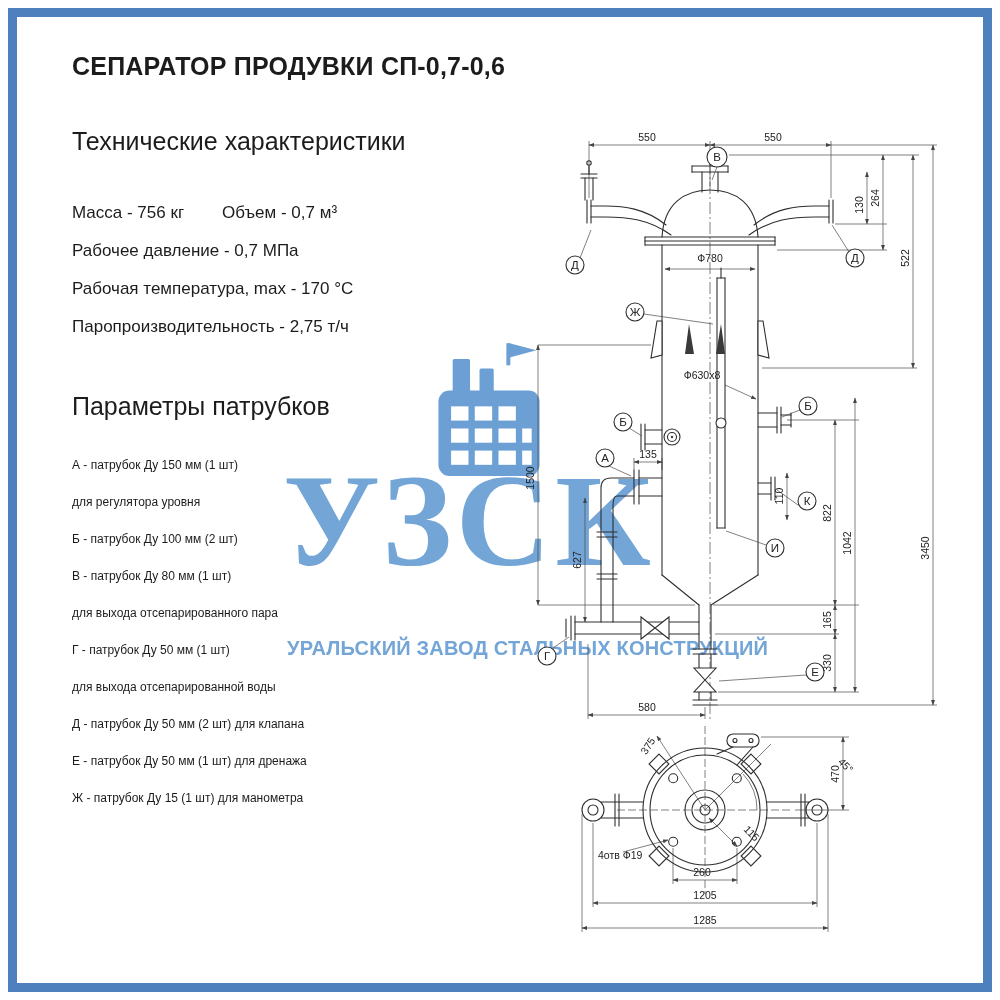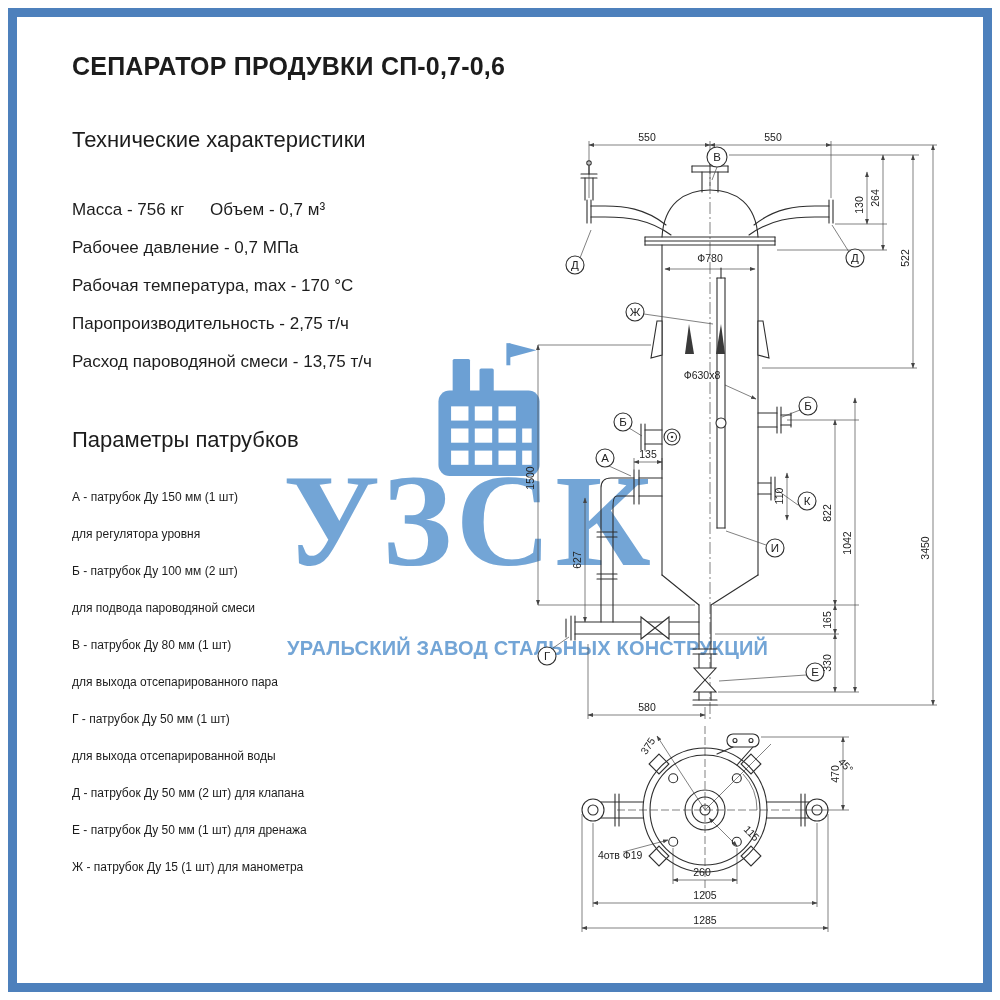--- a/index.html
+++ b/index.html
@@ -2,23 +2,23 @@
 <html><head>
 <meta charset="utf-8">
 <style>
   * { margin:0; padding:0; box-sizing:border-box; }
   html,body { width:1000px; height:1000px; background:#ffffff; font-family:"Liberation Sans",sans-serif; }
   .page { position:relative; width:1000px; height:1000px; background:#fff; overflow:hidden; }
   .frame { position:absolute; left:8px; top:8px; right:8px; bottom:8px; border:9px solid #4d80bc; z-index:5; pointer-events:none; }
 
   .content { position:absolute; left:72px; top:52px; width:440px; color:#1c1c1c; z-index:3; }
   .title { font-size:25px; font-weight:700; letter-spacing:.2px; }
-  .h2 { font-size:22px; font-weight:500; margin-top:46px; }
+  .h2 { font-size:25px; font-weight:500; margin-top:46px; }
   .spec-block { margin-top:38px; font-size:17px; line-height:38px; }
-  .spec-gap { margin-left:26px; }
+  .spec-gap { margin-left:38px; }
   .noz-block { margin-top:26px; font-size:12px; line-height:37px; }
 
   .watermark { position:absolute; z-index:1; }
   .wm-logo { position:absolute; left:283px; top:455px; font-size:132px; font-weight:700; letter-spacing:4px; color:rgba(108,160,212,.95); line-height:1;font-family:Liberation Serif, serif; }
   .wm-sub { position:absolute; left:287px; top:637px; width:430px; font-size:20px; font-weight:700; color:rgba(108,160,212,.95); letter-spacing:.2px; white-space:nowrap; }
   .wm-icon { position:absolute; left:410px; top:340px; width:158px; height:158px; }
 
   #drawing { position:absolute; left:505px; top:128px; z-index:2; }
   #drawing line, #drawing path, #drawing rect, #drawing circle { vector-effect:non-scaling-stroke; }
   #drawing .main { fill:none; stroke:#2e2e2e; stroke-width:1.1; stroke-linecap:round; }
@@ -64,28 +64,26 @@
   <div class="content">
     <div class="title">СЕПАРАТОР ПРОДУВКИ СП-0,7-0,6</div>
     <div class="h2">Технические характеристики</div>
     <div class="spec-block">
       <div>
         <span>Масса - 756 кг</span><span class="spec-gap">Объем - 0,7 м³</span>
       </div>
       <div>Рабочее давление - 0,7 МПа</div>
       <div>Рабочая температура, max - 170 °С</div>
       <div>Паропроизводительность - 2,75 т/ч</div>
-      <div>Расход пароводяной смеси - 13,75 т/ч</div>
     </div>
     <div class="h2">Параметры патрубков</div>
     <div class="noz-block">
       <div>А - патрубок Ду 150 мм (1 шт)</div>
       <div>для регулятора уровня</div>
       <div>Б - патрубок Ду 100 мм (2 шт)</div>
-      <div>для подвода пароводяной смеси</div>
       <div>В - патрубок Ду 80 мм (1 шт)</div>
       <div>для выхода отсепарированного пара</div>
       <div>Г - патрубок Ду 50 мм (1 шт)</div>
       <div>для выхода отсепарированной воды</div>
       <div>Д - патрубок Ду 50 мм (2 шт) для клапана</div>
       <div>Е - патрубок Ду 50 мм (1 шт) для дренажа</div>
       <div>Ж - патрубок Ду 15 (1 шт) для манометра</div>
     </div>
   </div>
 

